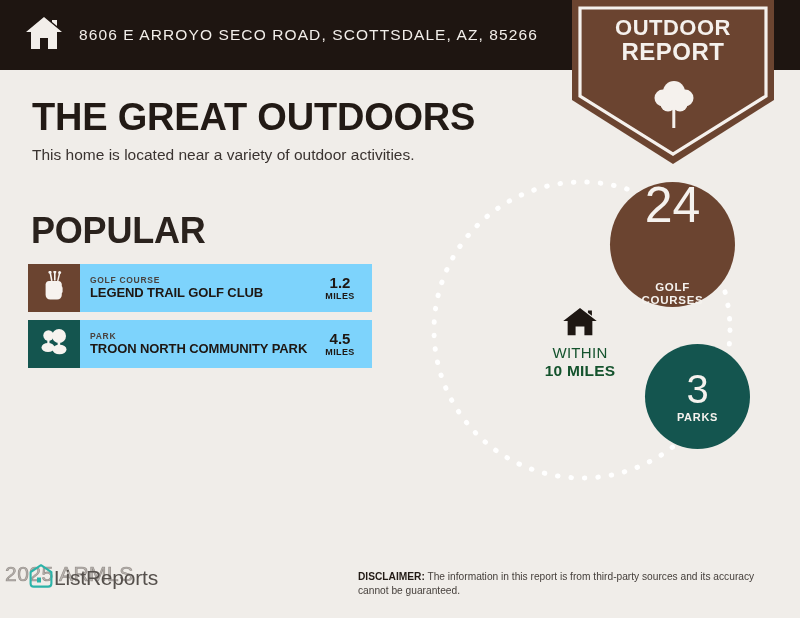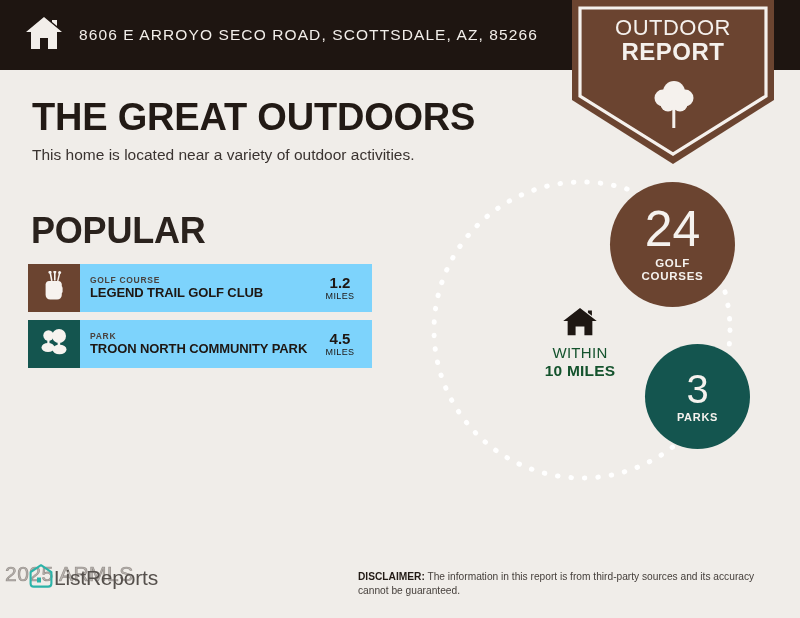--- a/index.html
+++ b/index.html
@@ -27,21 +27,21 @@
     font-weight:400;white-space:nowrap;
   }
 
   
   .badge{position:absolute;left:572px;top:0;width:202px;height:166px;}
   .badge svg{display:block;}
   .badge-text{
     position:absolute;left:0;top:16px;width:202px;text-align:center;
     color:#F5F1ED;line-height:1.06;pointer-events:none;
   }
-  .badge-text .l1{font-size:22px;letter-spacing:.5px;display:block;font-weight:400;}
+  .badge-text .l1{font-size:22px;letter-spacing:.5px;display:block;font-weight:700;}
   .badge-text .l2{font-size:24px;letter-spacing:.5px;display:block;font-weight:700;}
 
   
   .h1{
     position:absolute;left:32px;top:96px;
     font-size:38px;font-weight:700;color:#221A15;letter-spacing:-.2px;
   }
   .sub{
     position:absolute;left:32px;top:146px;
     font-size:15.5px;color:#3A3330;font-weight:400;
@@ -70,31 +70,31 @@
   }
   .nm{
     font-size:13px;font-weight:700;color:#1E1713;letter-spacing:-.1px;
     line-height:1.1;white-space:nowrap;
   }
   .dist{
     width:56px;min-width:56px;display:flex;flex-direction:column;
     align-items:center;justify-content:center;padding-right:4px;
   }
   .dv{font-size:15px;font-weight:700;color:#1E1713;line-height:1.05;}
-  .du{font-size:9px;font-weight:400;color:#1E1713;letter-spacing:.4px;}
+  .du{font-size:9px;font-weight:700;color:#1E1713;letter-spacing:.4px;}
 
   
   .graphic{position:absolute;left:430px;top:172px;width:370px;height:320px;}
   .dotted{position:absolute;left:0;top:0;}
   .circ{
     position:absolute;border-radius:50%;
     display:flex;flex-direction:column;align-items:center;justify-content:center;
     color:#F5F2EE;text-align:center;
   }
-  .circ-golf{left:180px;top:10px;width:125px;height:125px;background:#6B4430;}
+  .circ-golf{left:180px;top:10px;width:125px;height:125px;background:#6B4430;justify-content:space-between;}
   .circ-park{left:215px;top:172px;width:105px;height:105px;background:#14554F;}
   .bignum{font-weight:400;line-height:.95;}
   .circ-golf .bignum{font-size:50px;}
   .circ-park .bignum{font-size:40px;}
   .lbl{font-size:11.5px;letter-spacing:.7px;line-height:1.12;margin-top:3px;font-weight:700;}
   .circ-park .lbl{font-size:11px;}
 
   .within{
     position:absolute;left:95px;top:135px;width:110px;text-align:center;color:#14532d;
   }

